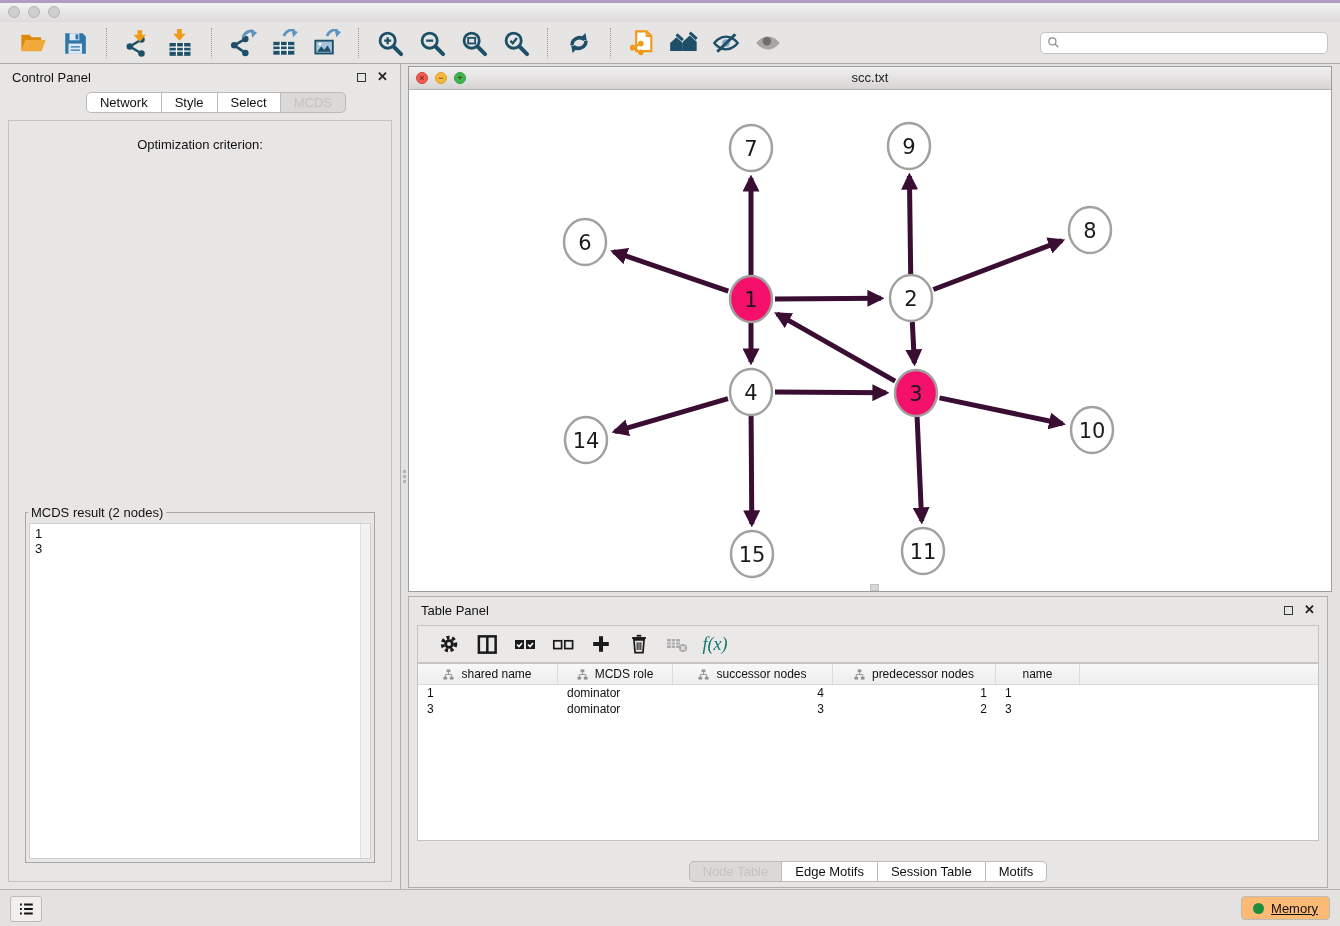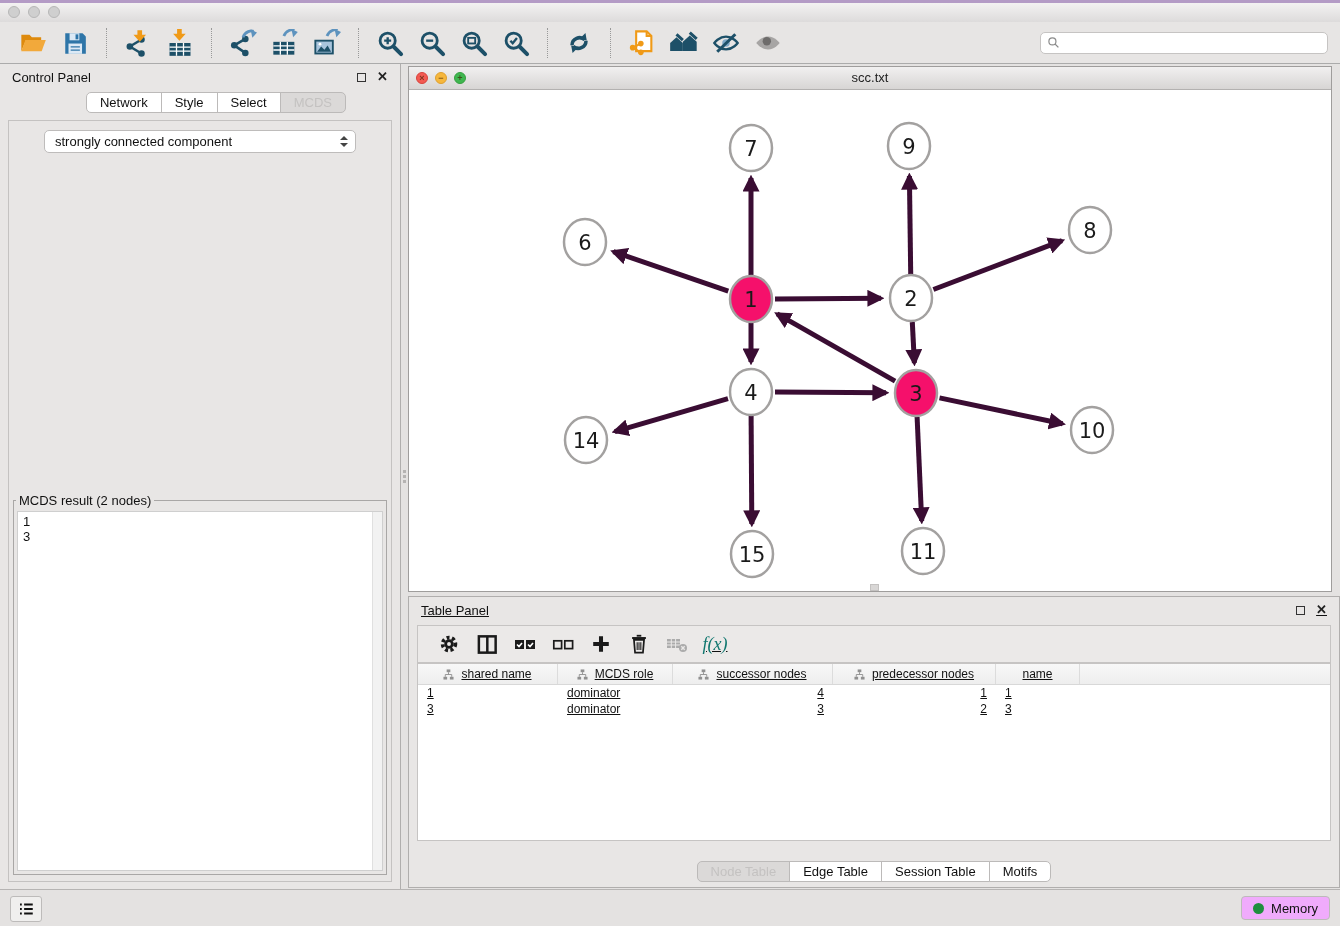--- a/index.html
+++ b/index.html
@@ -42,21 +42,21 @@
   .opt-label { text-align:center; margin-top:16px; font-size:13px; }
   .dropdown { margin:9px auto 0; width:312px; height:23px; background:#fff; border:1px solid #BEBCBB;
     border-radius:5px; display:flex; align-items:center; padding:0 7px 0 10px; font-size:13px; box-sizing:border-box; }
   .dd-arrows { margin-left:auto; display:flex; flex-direction:column; align-items:center; }
   .dd-arrows i { display:block; width:0; height:0; border-left:4px solid transparent; border-right:4px solid transparent; }
   .dd-up { border-bottom:4.5px solid #444; margin-bottom:2.5px; }
   .dd-down { border-top:4.5px solid #444; }
   .btn-row { display:flex; justify-content:center; gap:14px; margin-top:11px; }
   .btn { height:22px; padding:0 15px; background:#fff; border:1px solid #BEBCBB; border-radius:5px;
     font-size:13px; display:flex; align-items:center; }
-  fieldset.result { position:absolute; left:4px; right:4px; top:372px; bottom:6px; margin:0; padding:0;
+  fieldset.result { position:absolute; left:4px; right:4px; top:372px; bottom:6px; margin:12px; padding:0;
     border:1px solid #A9A7A6; background:#E8E6E5; }
   fieldset.result legend { font-size:13px; padding:0 3px; margin-left:2px; }
   .result-text { position:absolute; left:3px; right:3px; top:3px; bottom:3px; background:#fff;
     border:1px solid #CFCFCF; font-size:13px; padding:2px 5px; white-space:pre; overflow:hidden; }
   .result-scroll { position:absolute; right:0; top:0; bottom:0; width:9px; background:#F2F2F2; border-left:1px solid #E0E0E0; }
   .vsplit-grip { position:absolute; left:401px; top:468px; width:7px; height:26px; }
   .vsplit-grip i { display:block; width:3px; height:3px; background:#B5B3B2; margin:2px auto; }
   
   .network-window { position:absolute; left:408px; top:66px; width:924px; height:526px; box-sizing:border-box;
     background:#fff; border:1px solid #9F9D9C; }
@@ -65,39 +65,39 @@
   .net-lights { position:absolute; left:7px; top:5px; display:flex; gap:7px; }
   .nl { width:12px; height:12px; border-radius:50%; box-sizing:border-box; font-size:9px; line-height:11px;
     text-align:center; color:rgba(60,30,0,0.65); font-weight:bold; }
   .nl-close { background:#F35A52; border:1px solid #D8433C; }
   .nl-min { background:#F6B73C; border:1px solid #DFA02F; }
   .nl-max { background:#3FB64F; border:1px solid #35A040; }
   .net-canvas { position:relative; width:922px; height:502px; }
   .net-canvas svg { position:absolute; left:0; top:0; font-family:"DejaVu Sans",sans-serif; }
   .hgrip { position:absolute; left:50%; bottom:0; width:7px; height:5px; background:#D9D7D6; border:1px solid #C4C2C1; }
   
-  .table-panel { position:absolute; left:408px; top:596px; right:0; height:292px; box-sizing:border-box;
-    background:#E8E6E5; border:1px solid #B0AEAD;text-decoration:underline; }
+  .table-panel { position:absolute; left:408px; top:596px; right:12px; height:292px; box-sizing:border-box;
+    background:#E8E6E5; border:1px solid #B0AEAD; }
   .table-toolbar { margin:2px 8px 0; height:38px; background:#EBE9E8; border:1px solid #C6C4C3;
     display:flex; align-items:center; padding:0 12px; gap:0; box-sizing:border-box; }
   .ttbtn { width:38px; height:32px; display:flex; align-items:center; justify-content:center; }
   .fx-label { font-family:"Liberation Serif",serif; font-style:italic; font-size:18px; color:#0f766e; }
   .table-wrap { margin:0 8px 0; background:#fff; border:1px solid #C6C4C3; height:176px; overflow:hidden; }
   .tbl-header { display:flex; height:20px; background:linear-gradient(#F8F8F8,#EEEEEE); border-bottom:1px solid #D8D8D8; }
   .th { box-sizing:border-box; border-right:1px solid #DCDCDC; display:flex; align-items:center;
     justify-content:center; gap:7px; font-size:12px; }
   .tr { display:flex; height:16px; align-items:center; font-size:12px; }
   .td { box-sizing:border-box; padding:0 9px; overflow:hidden; white-space:nowrap; }
   .bottom-tabs { position:absolute; bottom:5px; left:0; right:0; display:flex; justify-content:center; }
   
   .statusbar { position:absolute; left:0; right:0; bottom:0; height:36px; background:#E4E2E1; border-top:1px solid #B6B4B3; }
   .sb-left-btn { position:absolute; left:10px; top:6px; width:30px; height:24px; background:#F0EFEE;
     border:1px solid #BDBBBA; border-radius:3px; display:flex; align-items:center; justify-content:center; }
-  .memory-btn { position:absolute; right:10px; top:6px; height:24px; padding:0 11px; background:#f0abfc;
-    border:1px solid #BDBBBA; border-radius:4px; display:flex; align-items:center; gap:7px; font-size:13px; box-sizing:border-box; }
+  .memory-btn { position:absolute; right:10px; top:6px; height:24px; padding:0 11px; background:#fdba74;
+    border:1px solid #BDBBBA; border-radius:4px; display:flex; align-items:center; gap:7px; font-size:13px; box-sizing:border-box;text-decoration:underline; }
   .mem-dot { width:11px; height:11px; border-radius:50%; background:#1E8E3E; }
 </style>
 </head>
 <body>
 
 <div class="titlebar">
   <div class="traffic">
     <span class="tl"></span>
     <span class="tl"></span>
     <span class="tl"></span>
@@ -265,27 +265,21 @@
   </div>
   <div class="ctrl-tabs-row">
     <div class="tabgroup">
         <div class="tab">Network</div>
         <div class="tab">Style</div>
         <div class="tab">Select</div>
         <div class="tab selected">MCDS</div>
       </div>
   </div>
   <div class="ctrl-body">
-    <div class="dropdown">
-      <span>strongly connected component</span>
-      <span class="dd-arrows">
-          <i class="dd-up"></i>
-          <i class="dd-down"></i>
-        </span>
-    </div>
+    <div class="opt-label">Optimization criterion:</div>
     <fieldset class="result">
       <legend>MCDS result (2 nodes)</legend>
       <div class="result-text">1
 3
         <div class="result-scroll"></div>
       </div>
     </fieldset>
   </div>
 </div>
 <div class="vsplit-grip">
@@ -493,21 +487,21 @@
           <div class="td" style="width: 115px; text-align: left;">dominator</div>
           <div class="td" style="width: 160px; text-align: right;">3</div>
           <div class="td" style="width: 163px; text-align: right;">2</div>
           <div class="td" style="width: 84px; text-align: left;">3</div>
         </div>
       </div>
   </div>
   <div class="bottom-tabs">
     <div class="tabgroup">
         <div class="tab selected">Node Table</div>
-        <div class="tab">Edge Table</div>
+        <div class="tab">Edge Motifs</div>
         <div class="tab">Session Table</div>
         <div class="tab">Motifs</div>
       </div>
   </div>
 </div>
 
 <div class="statusbar">
   <div class="sb-left-btn">
     <svg width="18" height="18" viewBox="0 0 24 24">
         <path d="M4 6h2.4M4 12h2.4M4 18h2.4" stroke="#111" stroke-width="2.8"></path>

